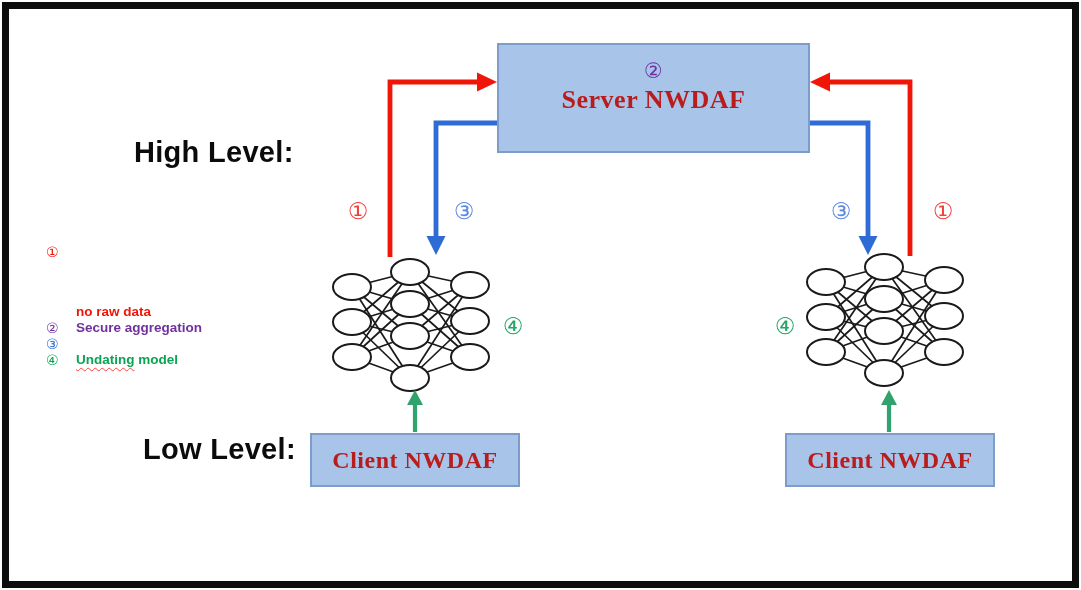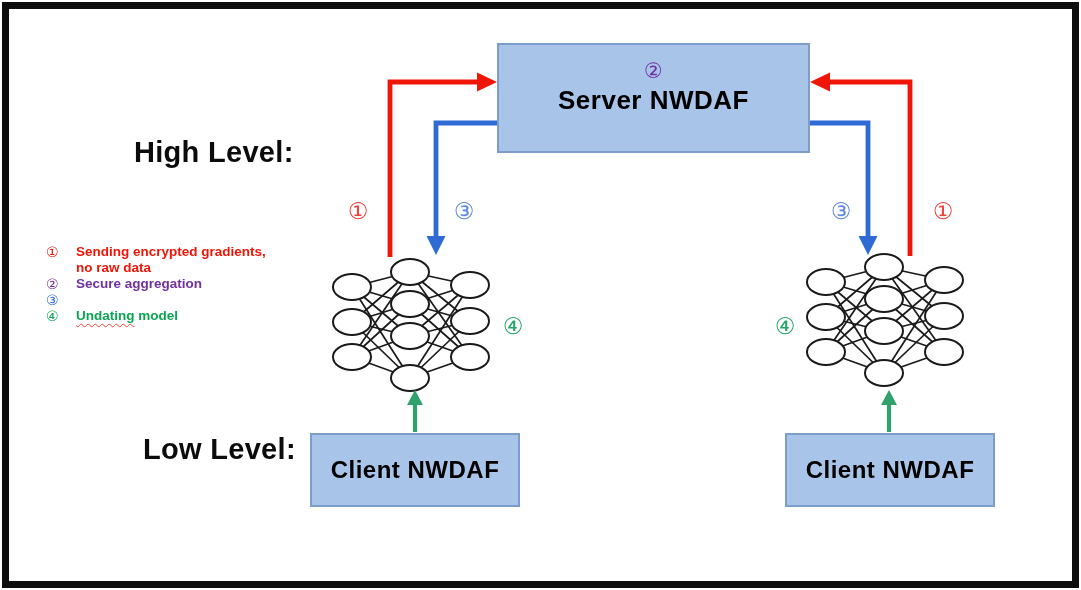--- a/index.html
+++ b/index.html
@@ -17,45 +17,45 @@
     position:absolute;background:#a9c4e9;border:2px solid #7c9cc9;
     box-sizing:border-box;display:flex;flex-direction:column;align-items:center;
     z-index:10;
   }
   .server{left:497px;top:43px;width:313px;height:110px;padding-top:12px;}
   .badge{
     color:#7030a0;font-size:21px;line-height:24px;margin-top:2px;
     font-family:"DejaVu Sans",sans-serif;
   }
   .box-title{
-    color:#000000;font-weight:bold;font-size:26px;line-height:30px;
-    letter-spacing:0.5px;margin-top:2px;
+    color:#b91c1c;font-weight:bold;font-size:26px;line-height:30px;
+    letter-spacing:0.5px;margin-top:2px;font-family:Liberation Serif, serif;
   }
-  .client{width:210px;height:74px;justify-content:center;}
+  .client{width:210px;height:54px;justify-content:center;}
   .client .box-title{font-size:24px;margin-top:0;}
   .client-left{left:310px;top:433px;}
   .client-right{left:785px;top:433px;}
   
   .section-label{
     position:absolute;color:#0b0b0b;font-weight:bold;font-size:29px;
     line-height:32px;letter-spacing:0.3px;z-index:10;
   }
   .sec-high{left:134px;top:136px;}
   .sec-low{left:143px;top:433px;}
   
   .legend{
     position:absolute;left:40px;top:244px;width:300px;z-index:10;
     font-weight:bold;font-size:13.5px;line-height:16px;
   }
   .legend-row{display:flex;align-items:flex-start;}
   .legend-num{
     flex:0 0 36px;padding-left:6px;box-sizing:border-box;font-weight:normal;
     font-size:14px;font-family:"DejaVu Sans",sans-serif;
   }
-  .legend-cont{margin-left:36px;}
+  .legend-cont{margin-left:36px;margin-top:44px;}
   .lr{color:#f01607;}
   .lp{color:#7030a0;}
   .lb{color:#2e6bd5;}
   .lg{color:#0aa553;}
   .squiggle{
     text-decoration:underline wavy #ff4040;
     text-decoration-thickness:1px;text-underline-offset:3px;
   }
   
   .circ{
@@ -164,21 +164,20 @@
   <div class="nwdaf-box client client-right">
     <div class="box-title">Client NWDAF</div>
   </div>
 
   <div class="section-label sec-low">Low Level:</div>
   <div class="section-label sec-high">High Level:</div>
 
   <div class="legend">
     <div class="legend-row lr">
       <span class="legend-num">①</span>
-      <span>Sending encrypted gradients,</span>
     </div>
     <div class="legend-cont lr">no raw data</div>
     <div class="legend-row lp">
       <span class="legend-num">②</span>
       <span>Secure aggregation</span>
     </div>
     <div class="legend-row lb">
       <span class="legend-num">③</span>
     </div>
     <div class="legend-row lg">

